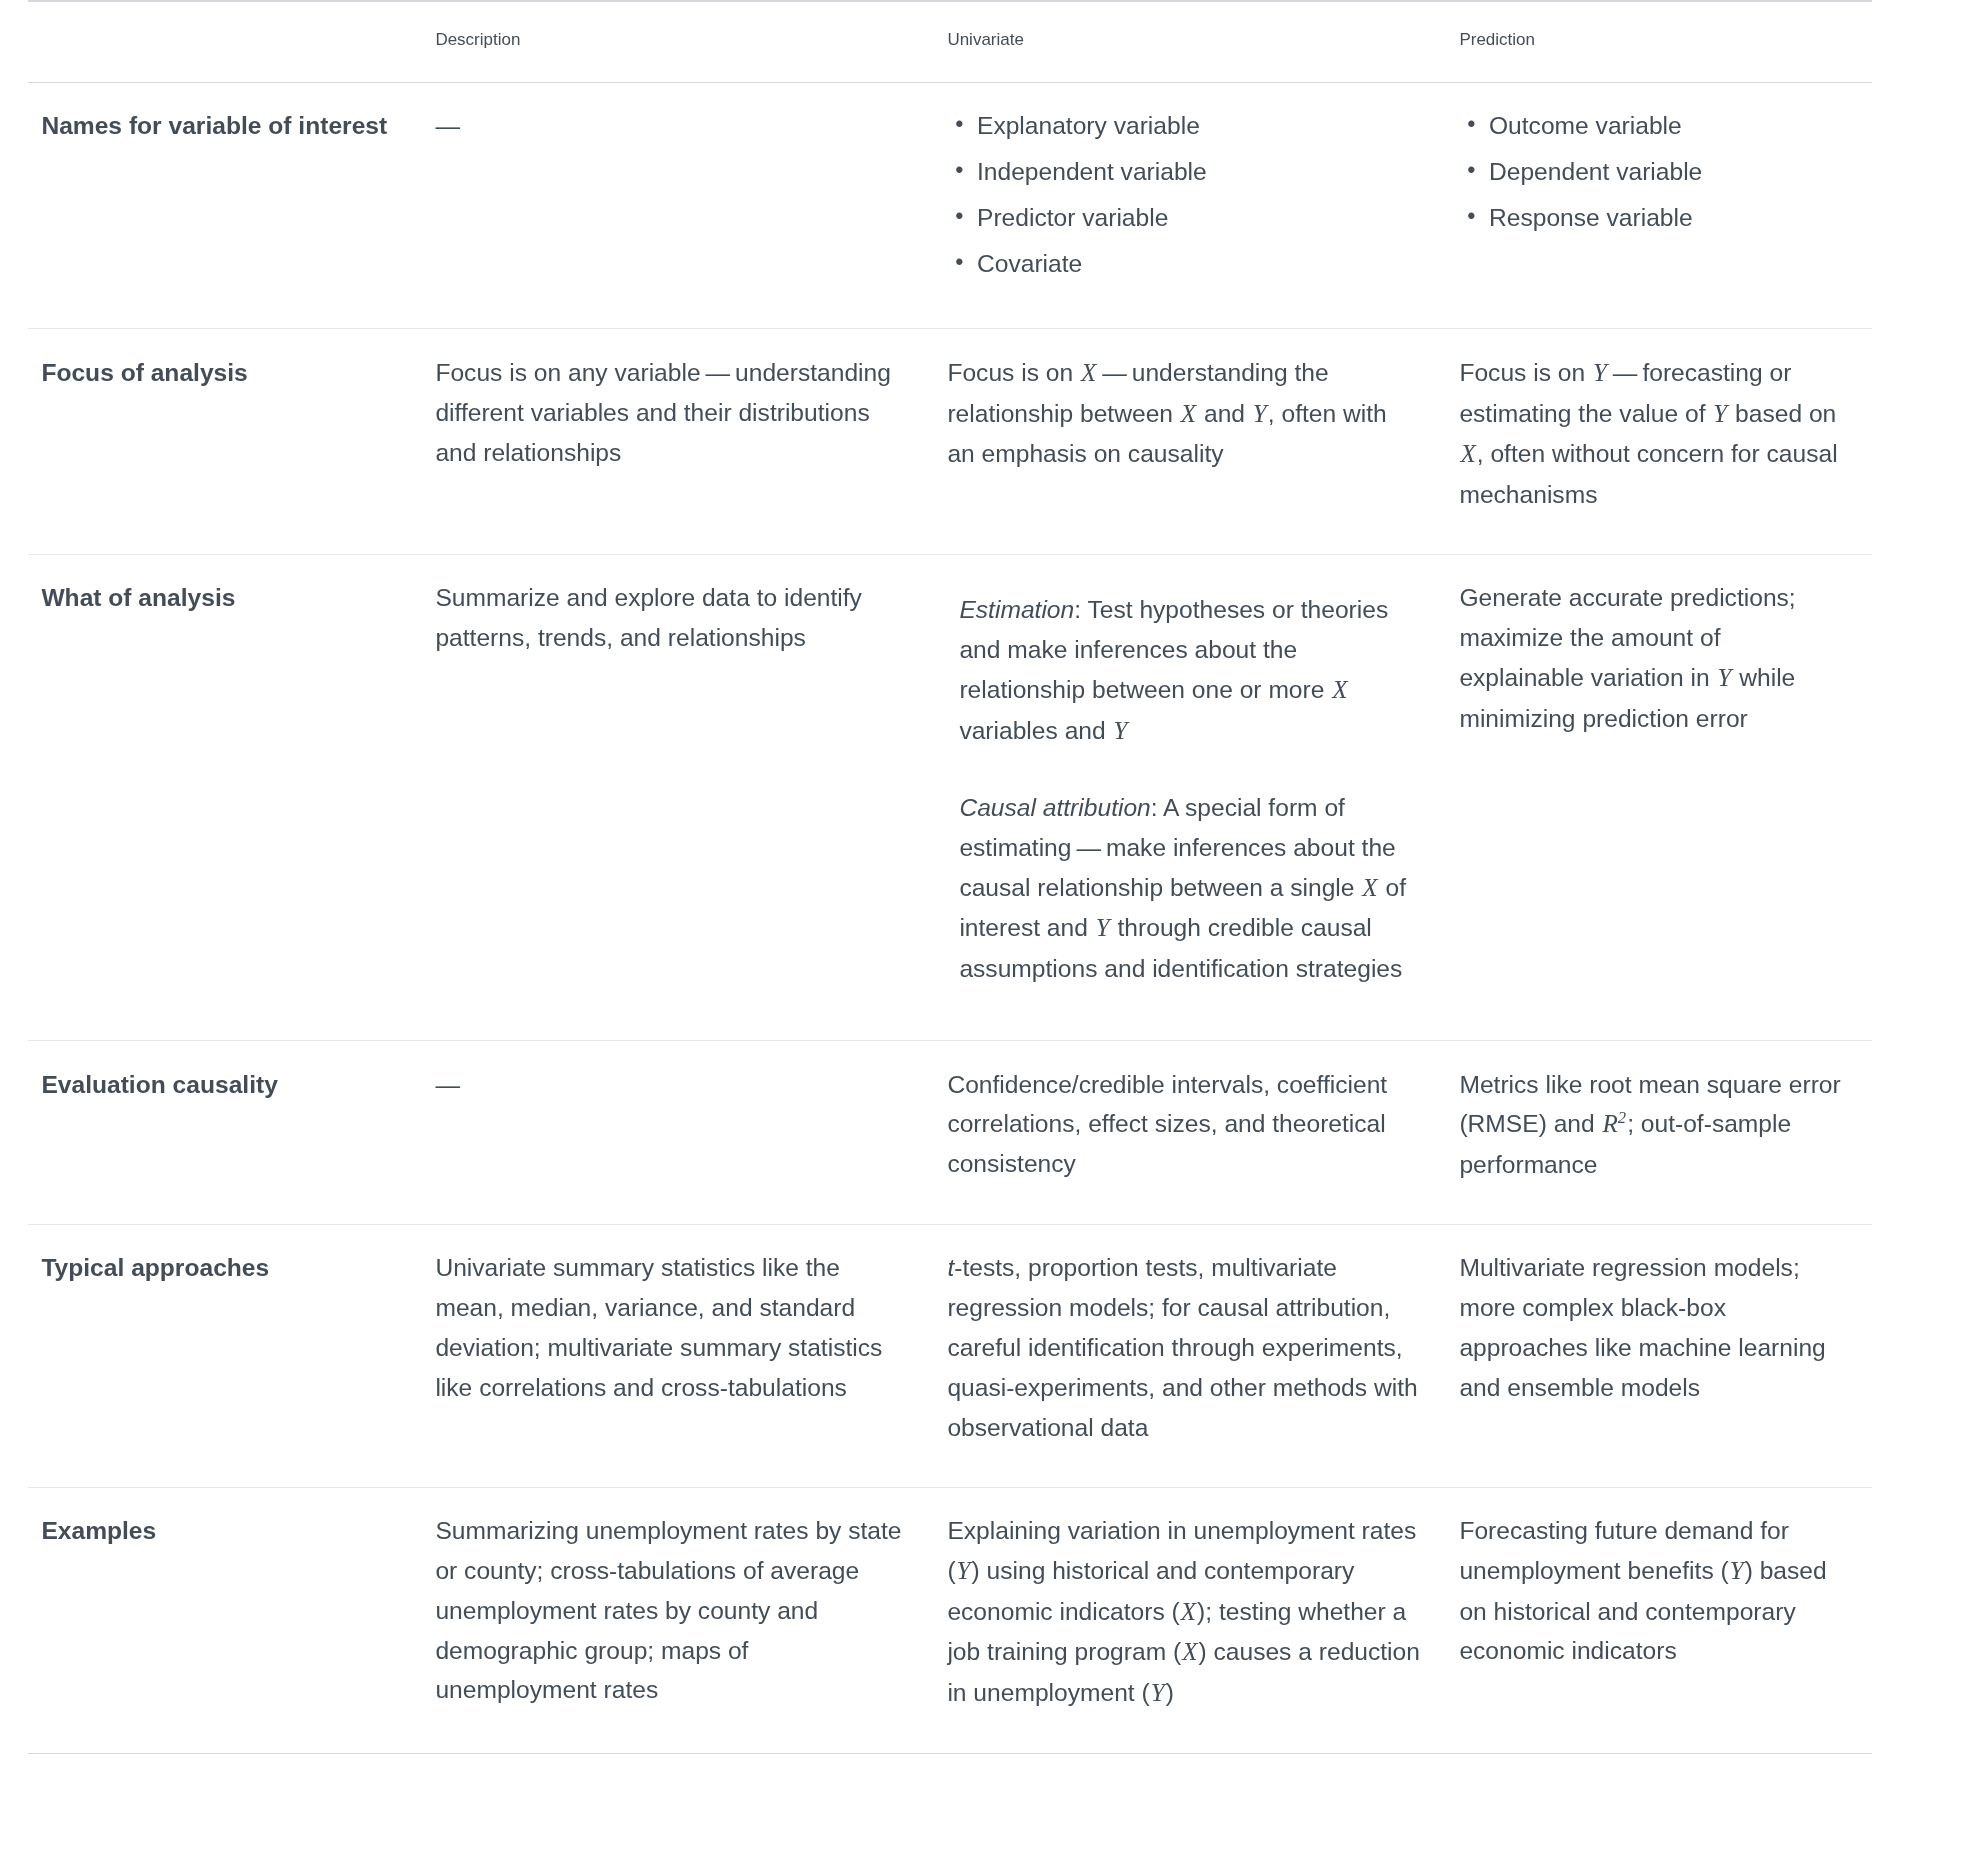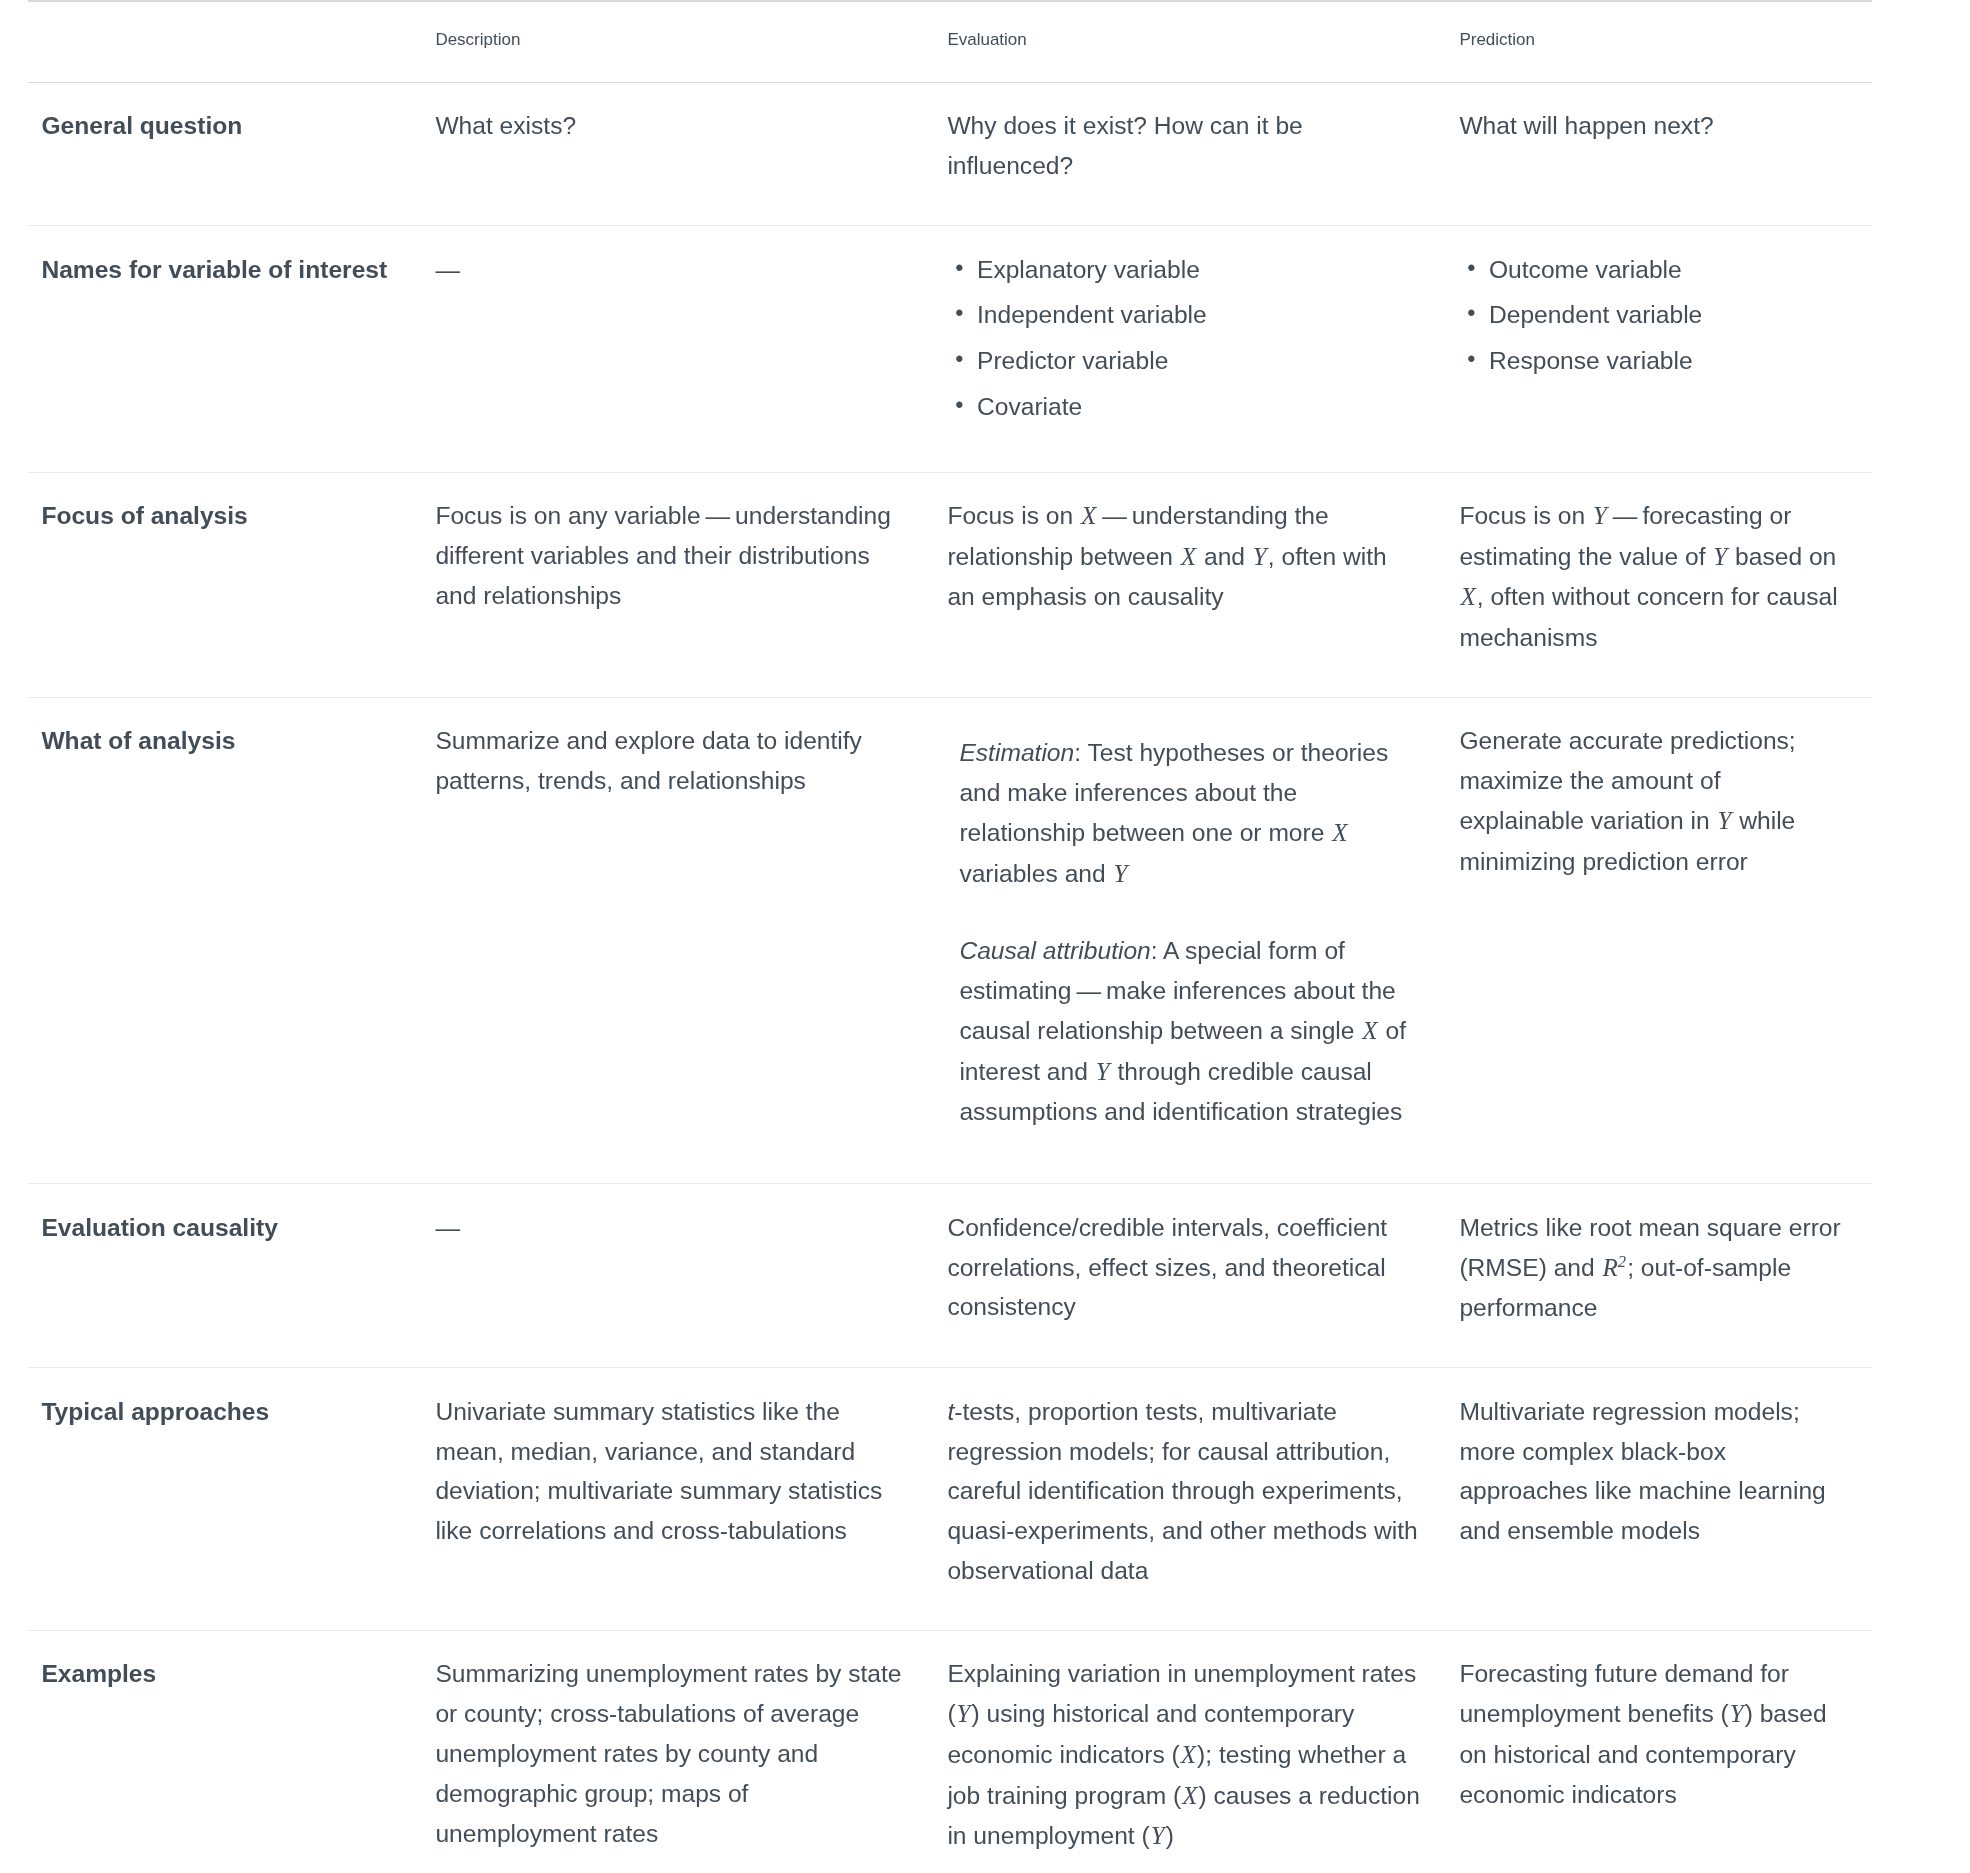--- a/index.html
+++ b/index.html
@@ -124,31 +124,25 @@
       <colgroup>
         <col class="c-label">
           <col class="c-desc">
           <col class="c-expl">
           <col class="c-pred">
       </colgroup>
       <thead>
         <tr>
           <th class="blank"></th>
           <th>Description</th>
-          <th>Evaluation</th>
+          <th>Univariate</th>
           <th>Prediction</th>
         </tr>
       </thead>
       <tbody id="tbody">
-          <tr>
-            <td class="rowlabel">General question</td>
-            <td>What exists?</td>
-            <td>Why does it exist? How can it be influenced?</td>
-            <td>What will happen next?</td>
-          </tr>
           <tr>
             <td class="rowlabel">Names for variable of interest</td>
             <td>—</td>
             <td>
               <ul class="blist">
                 <li>Explanatory variable</li>
                 <li>Independent variable</li>
                 <li>Predictor variable</li>
                 <li>Covariate</li>
               </ul>

